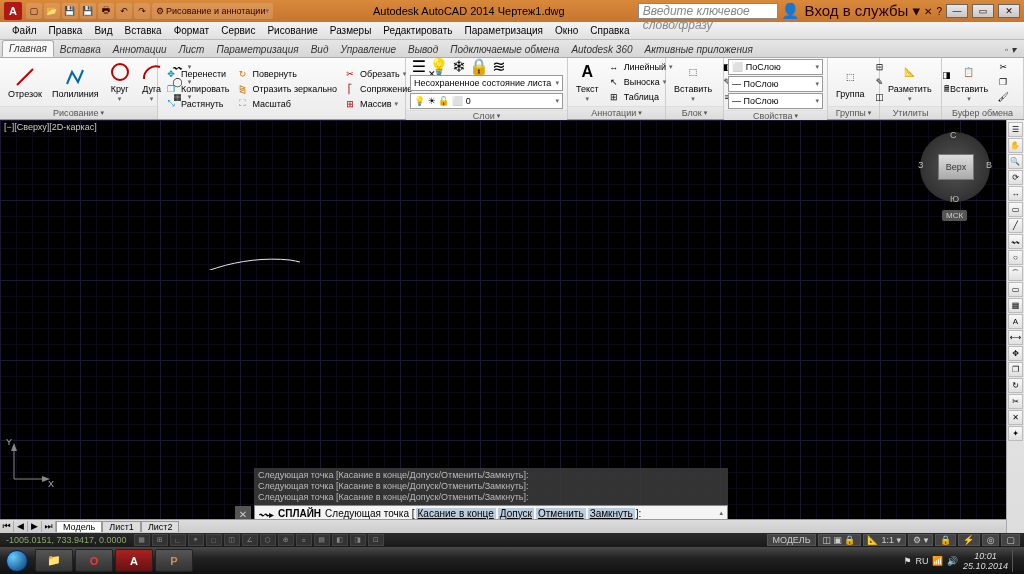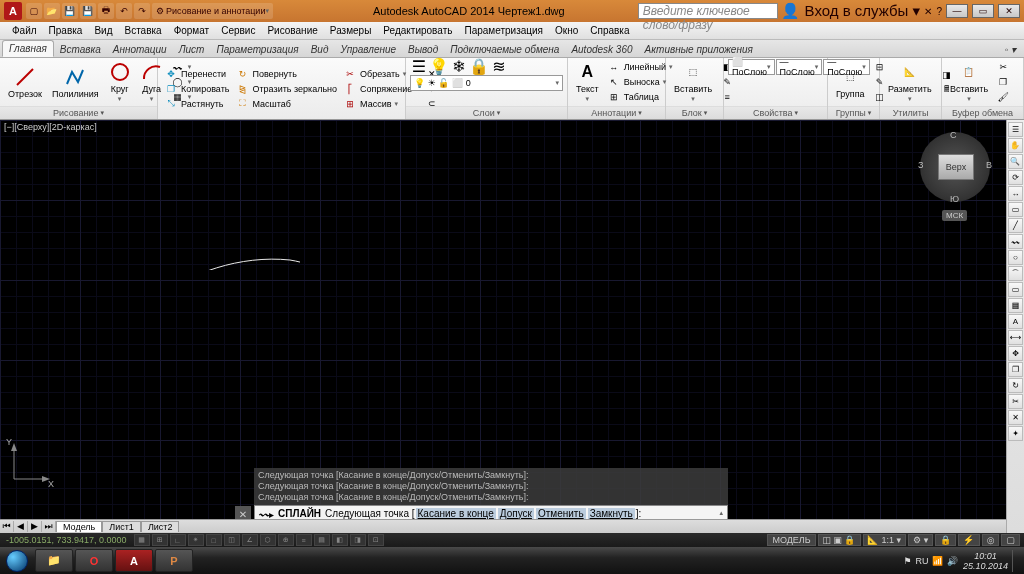--- a/index.html
+++ b/index.html
@@ -280,20 +280,24 @@
             <span class="ico">❄</span>
           </div>
         <div class="small-btn">
             <span class="ico">🔒</span>
           </div>
         <div class="small-btn">
             <span class="ico">≋</span>
           </div>
       </div>
       <div class="combo">
+          <span>Несохраненное состояние листа</span>
+          <span class="dd">▾</span>
+        </div>
+      <div class="combo">
           <span>💡 ☀ 🔓 ⬜ <span>0</span></span>
           <span class="dd">▾</span>
         </div>
     </div>
     <div class="panel-title">
         <span>Слои</span>
         <span class="arrow">▾</span>
       </div>
   </div>
 
@@ -346,21 +350,21 @@
           </div>
       </div>
     </div>
     <div class="panel-title">
         <span>Блок</span>
         <span class="arrow">▾</span>
       </div>
   </div>
 
   <div class="panel" style="width:104px;">
-    <div class="panel-body" style="flex-direction:row;align-items:stretch;gap:1px;">
+    <div class="panel-body" style="flex-direction:column;align-items:stretch;gap:1px;">
       <div class="combo">
           <span>⬜ <span>ПоСлою</span></span>
           <span class="dd">▾</span>
         </div>
       <div class="combo">
           <span>— <span>ПоСлою</span></span>
           <span class="dd">▾</span>
         </div>
       <div class="combo">
           <span>— <span>ПоСлою</span></span>

